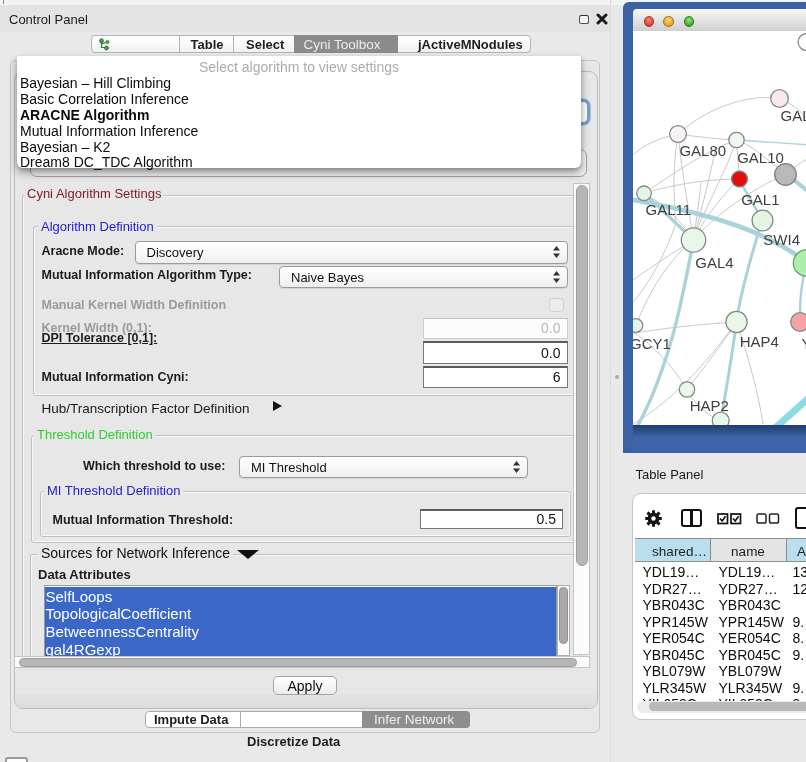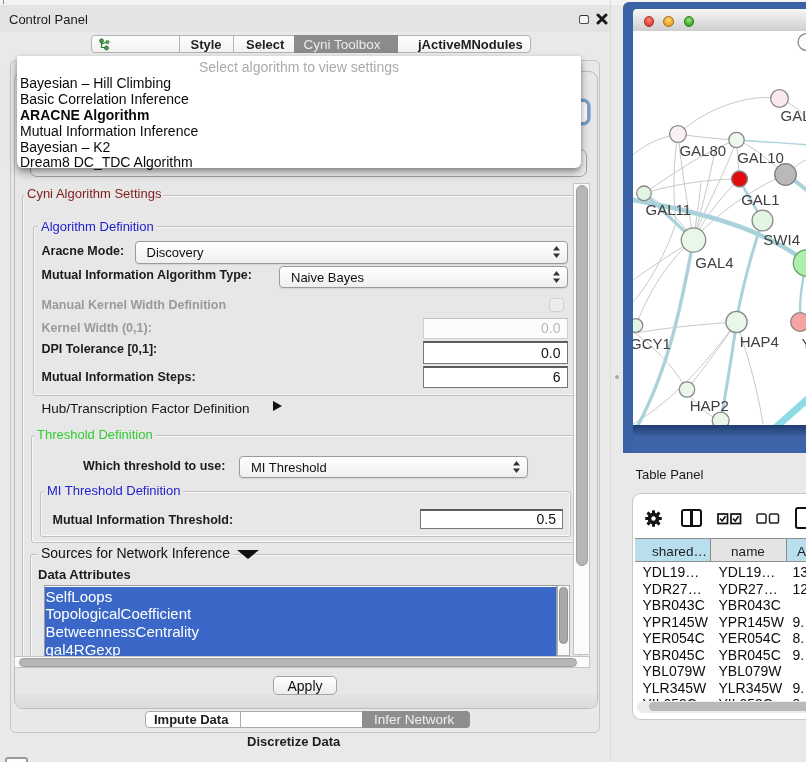--- a/index.html
+++ b/index.html
@@ -39,21 +39,21 @@
 
 <div class="abs" style="left:90.5px;top:35px;width:440.5px;height:18px;background:linear-gradient(#ffffff,#f1f1f1);border:1px solid #b3b3b3;border-radius:4px;box-sizing:border-box;"></div>
 <svg class="abs" style="left:98px;top:38px;" width="13" height="13" viewBox="0 0 13 13">
 <path d="M3.5 3.5 L3.5 9.5 L8 9.5 M3.5 6 L9 4" stroke="#2e7d32" stroke-width="1.2" fill="none"></path>
 <circle cx="3.5" cy="2.8" r="2" fill="#43a047" stroke="#1b5e20" stroke-width="0.7"></circle>
 <circle cx="9.5" cy="4" r="1.6" fill="#66bb6a" stroke="#1b5e20" stroke-width="0.7"></circle>
 <circle cx="8.5" cy="10" r="2" fill="#43a047" stroke="#1b5e20" stroke-width="0.7"></circle>
 </svg>
 <div class="abs tabtx" style="left:112px;top:37px;margin-top:31px;">Network</div>
 <div class="abs" style="left:178.7px;top:36px;width:1px;height:16px;background:#b3b3b3;"></div>
-<div class="abs tabtx" style="left:190.5px;top:37px;">Style</div>
+<div class="abs tabtx" style="left:190.5px;top:37px;">Table</div>
 <div class="abs" style="left:233px;top:36px;width:1px;height:16px;background:#b3b3b3;"></div>
 <div class="abs tabtx" style="left:246px;top:37px;">Select</div>
 <div class="abs" style="left:294px;top:35px;width:104px;height:18px;background:#8b8b8b;"></div>
 <div class="abs tabtx" style="left:303.5px;top:37px;color:#ececec;font-weight:normal;font-size:13.5px;">Cyni Toolbox</div>
 <div class="abs tabtx" style="left:412px;top:37px;padding-left:6px;">jActiveMNodules</div>
 
 <div class="abs" style="left:500px;top:101px;width:88px;height:21.5px;background:#fff;border:1px solid #9a9a9a;border-radius:5px;box-shadow:0 0 0 2.6px rgba(92,148,214,0.85);box-sizing:border-box;"></div>
 <div class="abs" style="left:30px;top:149px;width:557px;height:27.5px;background:#efefef;border:1.5px solid #a3a3a3;border-radius:7px;box-sizing:border-box;"></div>
 
 <div class="grp" style="left:22px;top:195px;width:558px;height:463px;border-bottom:none;border-radius:3px 3px 0 0;"></div>
@@ -81,26 +81,26 @@
 </div>
 
 <div class="abs lblg" style="left:41.5px;top:297.5px;">Manual Kernel Width Definition</div>
 <div class="abs" style="left:548.5px;top:297.5px;width:13px;height:12.5px;background:#ececec;border:1px solid #cfcfcf;border-radius:3.5px;"></div>
 
 <div class="abs lblg" style="left:41.5px;top:320.5px;">Kernel Width (0,1):</div>
 <div class="fld" style="left:423px;top:318px;width:144.5px;height:20.5px;border:1px solid #cfcfcf;border-top:1.6px solid #c0c0c0;background:#fcfcfc;color:#b8b8b8;">
       <span>0.0</span>
     </div>
 
-<div class="abs lbl" style="left:41.5px;top:342px;">DPI Tolerance [0,1]:</div>
+<div class="abs lbl" style="left:41.5px;top:331px;text-decoration:underline;">DPI Tolerance [0,1]:</div>
 <div class="fld" style="left:423px;top:340.5px;width:144.5px;height:23px;">
       <span>0.0</span>
     </div>
 
-<div class="abs lbl" style="left:41.5px;top:369.5px;">Mutual Information Steps:</div>
+<div class="abs lbl" style="left:41.5px;top:369.5px;">Mutual Information Cyni:</div>
 <div class="fld" style="left:423px;top:365.5px;width:144.5px;height:22px;">
       <span>6</span>
     </div>
 
 <div class="abs" style="left:41.5px;top:400.5px;font-size:13.5px;color:#181818;">Hub/Transcription Factor Definition</div>
 <div class="abs" style="left:273px;top:401px;width:0;height:0;border-left:9px solid #111;border-top:5.5px solid transparent;border-bottom:5.5px solid transparent;"></div>
 
 <div class="grp" style="left:30.5px;top:434.5px;width:547px;height:106px;"></div>
 <div class="gtitle" style="left:34px;top:428px;color:#33cc33;">Threshold Definition</div>
 

